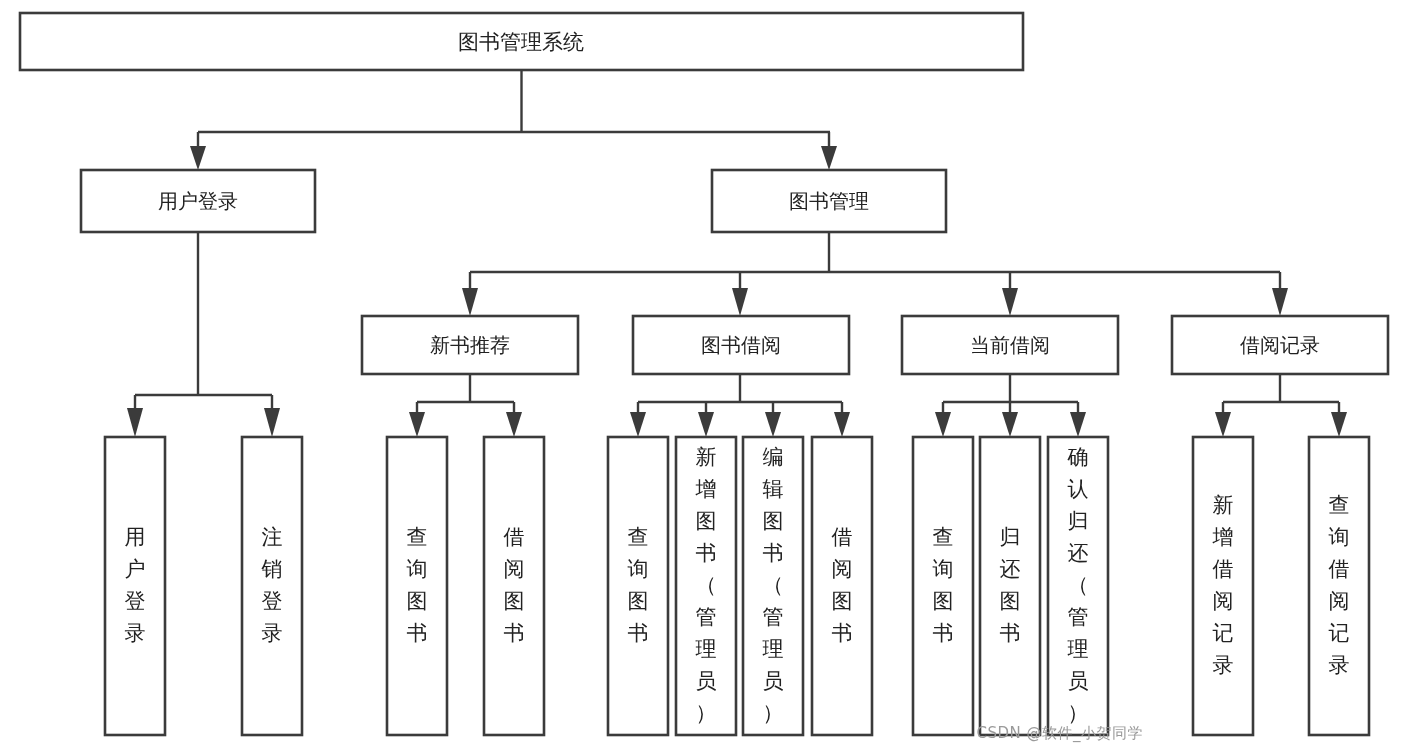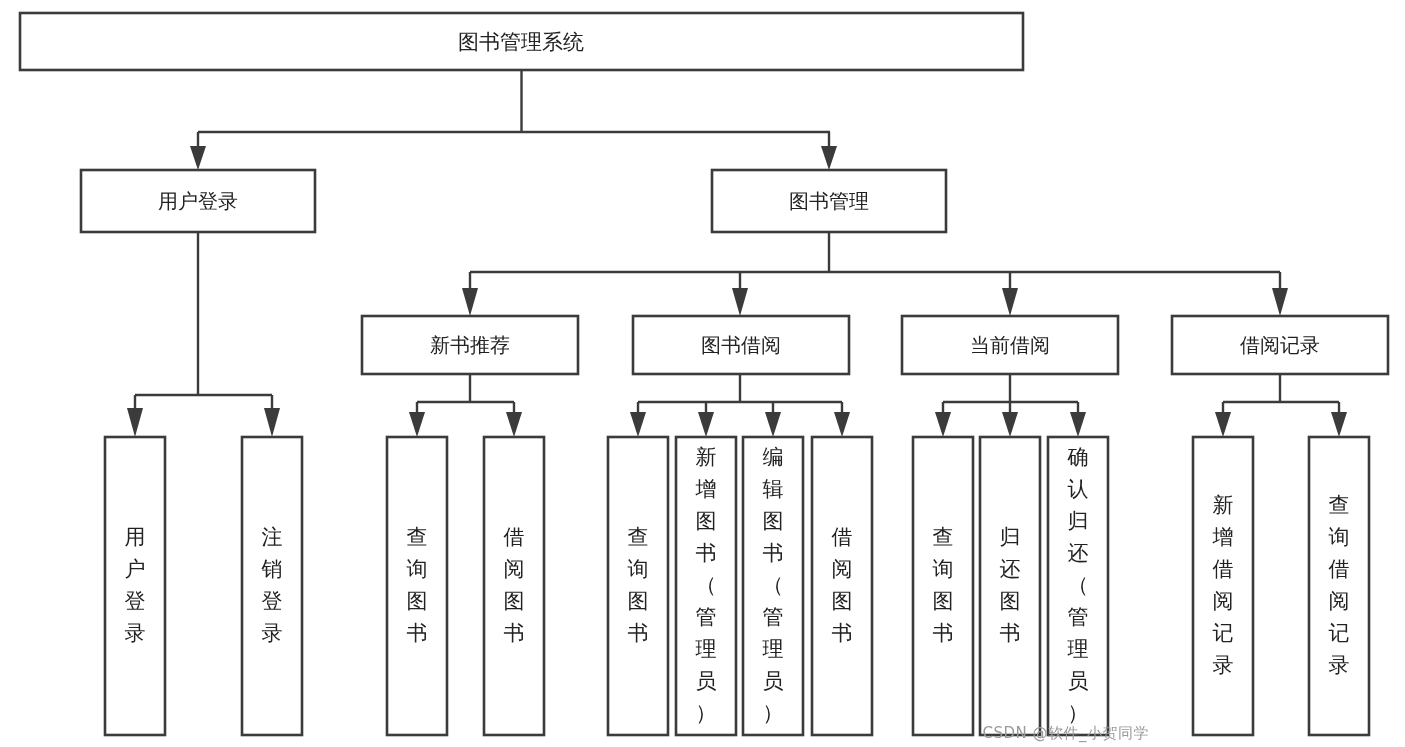--- a/index.html
+++ b/index.html
@@ -51,21 +51,21 @@
   }
   .leaf-label-char {
     font-family: "DejaVu Sans", "Liberation Sans", sans-serif;
     fill: #222222;
     font-size: 21px;
     text-anchor: middle;
     dominant-baseline: middle;
   }
   .watermark {
     position: absolute;
-    right: 17px;
+    right: 23px;
     bottom: 4px;
     font-family: "DejaVu Sans", "Liberation Sans", sans-serif;
     font-size: 15px;
     color: #9a9a9a;
     white-space: nowrap;
     letter-spacing: 0.5px;
   }
 </style>
 </head>
 <body>

